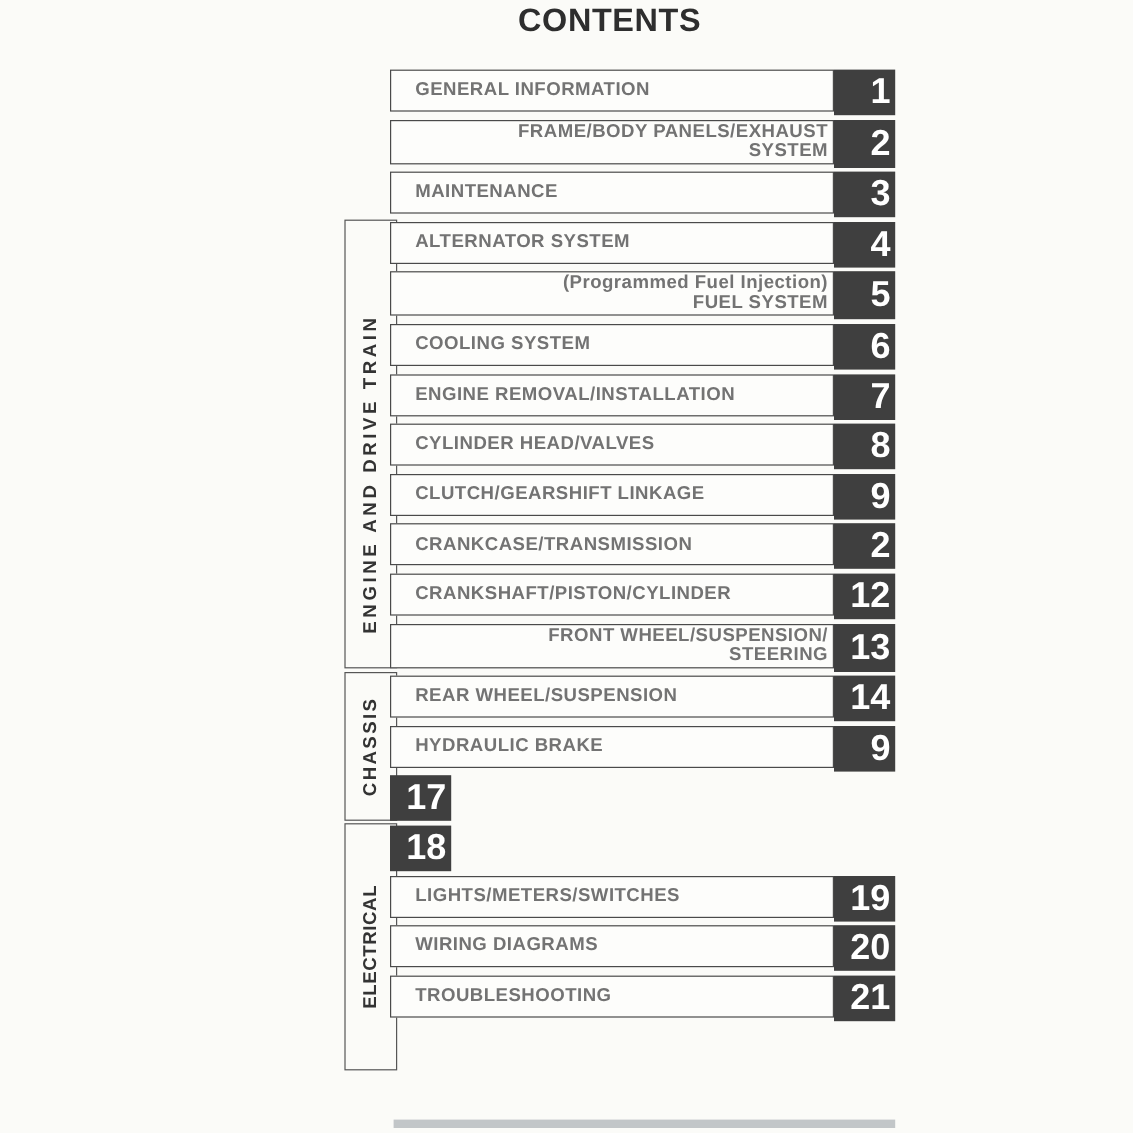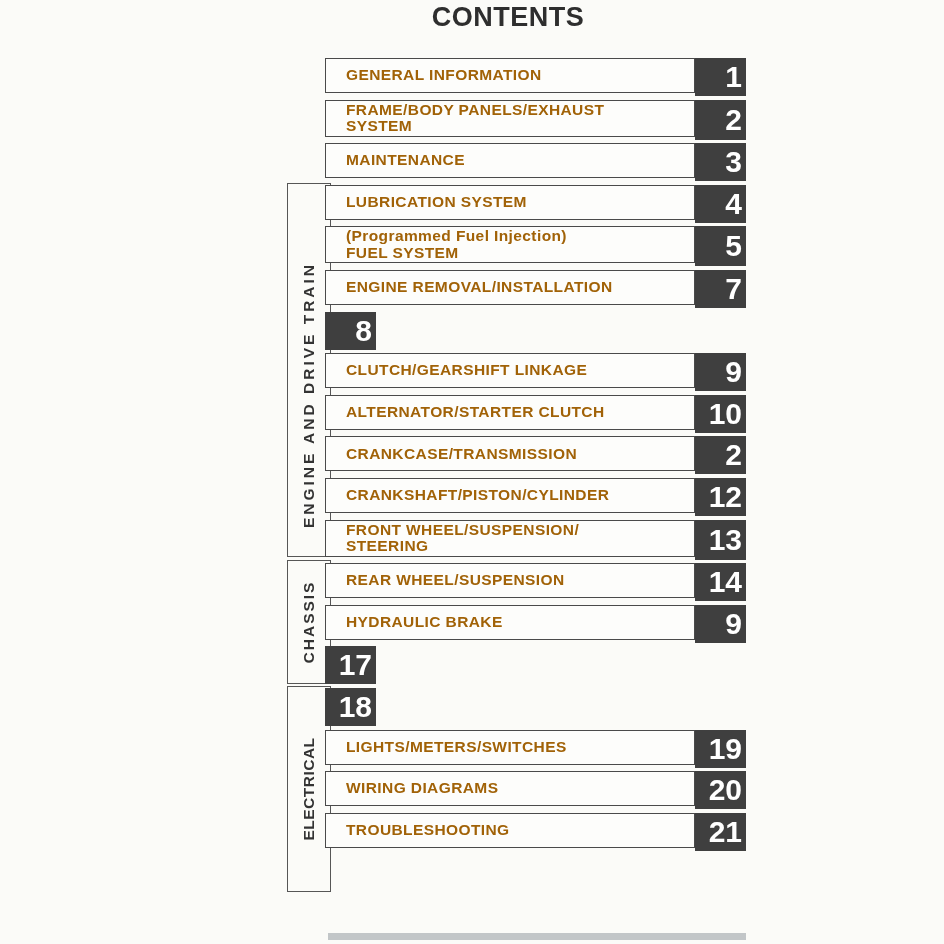--- a/index.html
+++ b/index.html
@@ -36,36 +36,36 @@
     display: flex;
     flex-direction: column;
     gap: 6.6px;
     z-index: 2;
   }
   .row {
     display: flex;
     height: 35px;
     position: relative;
   }
-  .row.two-line { height: 37px; }
+  .row.two-line { height: 37px; text-align: right; }
   .label {
     flex: 1;
     box-sizing: border-box;
     background: #fdfdfb;
     border: 1.5px solid #4a4a4a;
     display: flex;
     flex-direction: column;
     justify-content: center;
     padding-left: 20px;
     padding-right: 4px;
     font-weight: bold;
     font-size: 15.5px;
     line-height: 16.5px;
     letter-spacing: 0.4px;
-    color: #a16207;
+    color: #737373;
     overflow: hidden;
   }
   .label span { white-space: nowrap; }
   .num {
     width: 51px;
     box-sizing: border-box;
     height: calc(100% + 3px);
     background: #3f3f3f;
     color: #ffffff;
     font-weight: bold;
@@ -150,58 +150,61 @@
 
   <div class="row">
     <div class="label">
           <span>MAINTENANCE</span>
         </div>
     <div class="num">3</div>
   </div>
 
   <div class="row">
     <div class="label">
-          <span>LUBRICATION SYSTEM</span>
+          <span>ALTERNATOR SYSTEM</span>
         </div>
     <div class="num">4</div>
   </div>
 
   <div class="row two-line">
     <div class="label">
           <span>(Programmed Fuel Injection)</span>
           <span>FUEL SYSTEM</span>
         </div>
     <div class="num">5</div>
   </div>
 
+  <div class="row">
+    <div class="label">
+          <span>COOLING SYSTEM</span>
+        </div>
+    <div class="num">6</div>
+  </div>
 
   <div class="row">
     <div class="label">
           <span>ENGINE REMOVAL/INSTALLATION</span>
         </div>
     <div class="num">7</div>
   </div>
 
   <div class="row">
+    <div class="label">
+          <span>CYLINDER HEAD/VALVES</span>
+        </div>
     <div class="num">8</div>
   </div>
 
   <div class="row">
     <div class="label">
           <span>CLUTCH/GEARSHIFT LINKAGE</span>
         </div>
     <div class="num">9</div>
   </div>
 
-  <div class="row">
-    <div class="label">
-          <span>ALTERNATOR/STARTER CLUTCH</span>
-        </div>
-    <div class="num">10</div>
-  </div>
 
   <div class="row">
     <div class="label">
           <span>CRANKCASE/TRANSMISSION</span>
         </div>
     <div class="num">2</div>
   </div>
 
   <div class="row">
     <div class="label">

